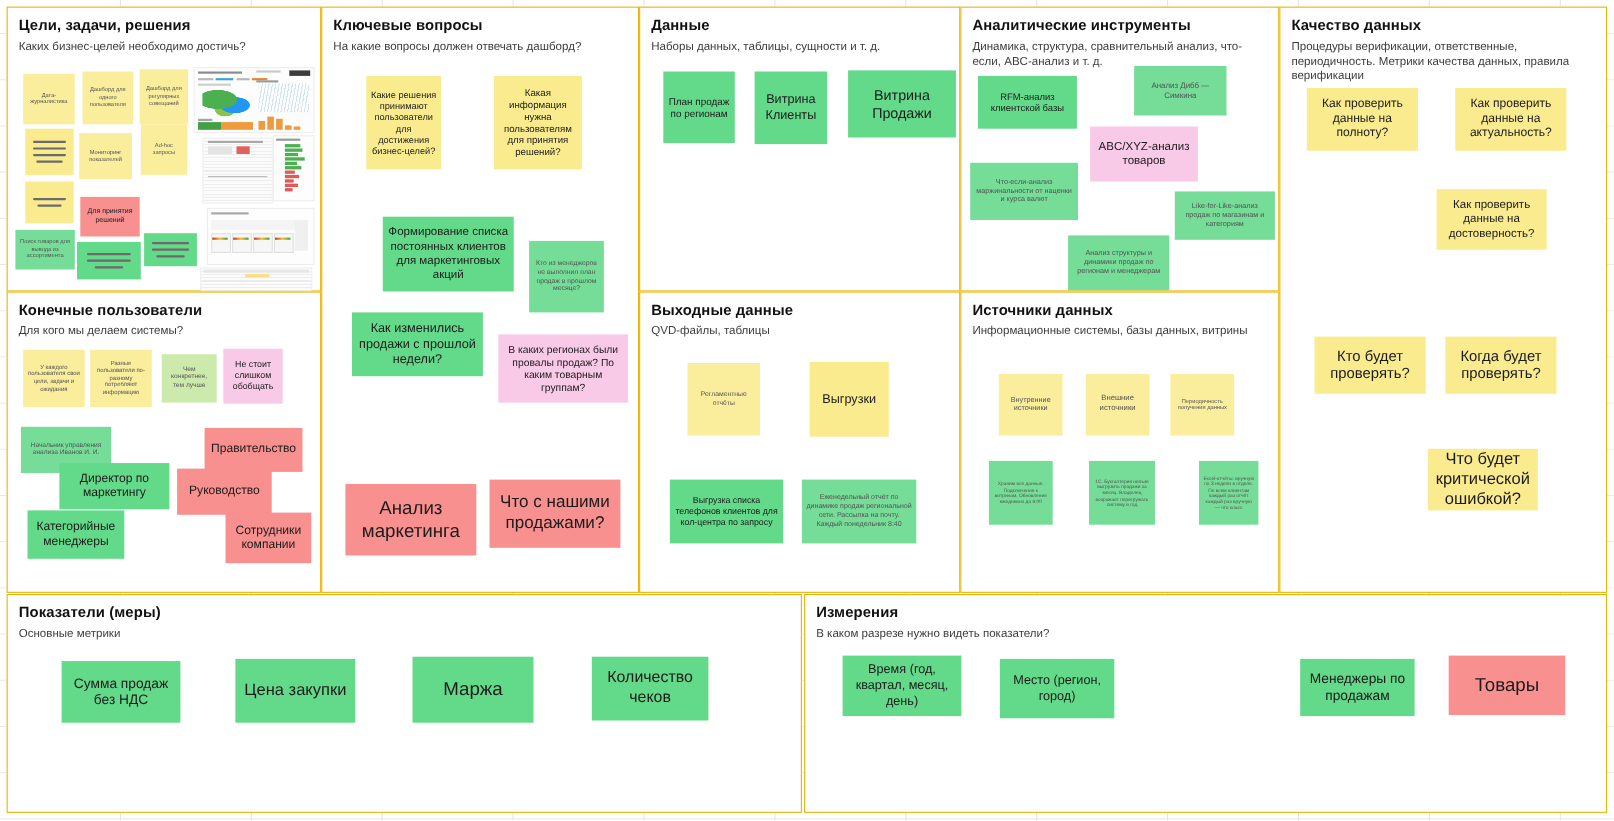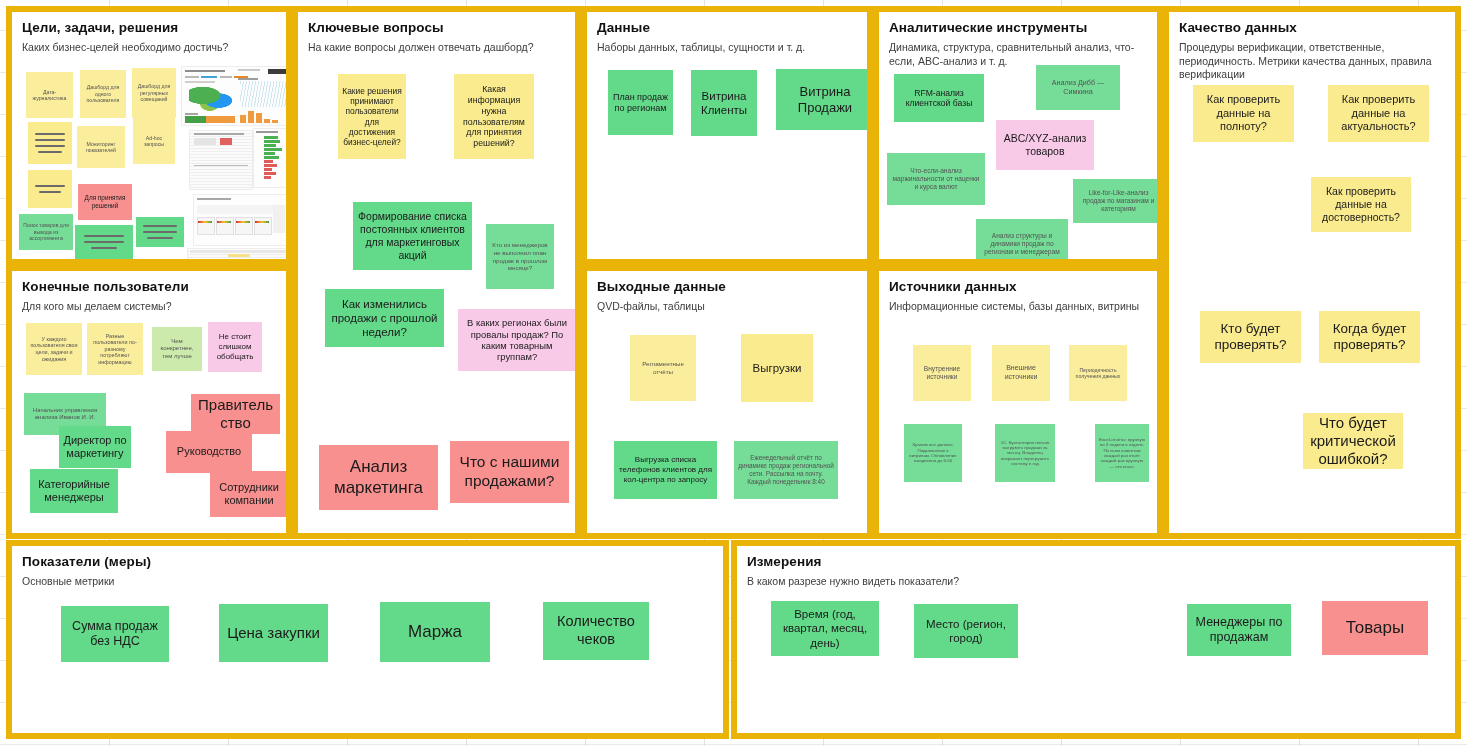--- a/index.html
+++ b/index.html
@@ -18,21 +18,21 @@
       linear-gradient(to bottom, #e9e9e9 1px, transparent 1px);
     background-size:119px 42px;
     background-position:-10px -12px;
     z-index:0;
   }
   #board{position:absolute;inset:0;z-index:2;}
 
   .panel{
     position:absolute;
     background:#ffffff;
-    border:6px solid #eab308;
+    border:1px solid #eab308;
     box-sizing:border-box;
     overflow:hidden;
   }
   .panel-title{
     font-size:13.5px;font-weight:bold;color:#111;
     margin:8px 0 0 10px;letter-spacing:0.1px;
   }
   .panel-sub{
     font-size:10.5px;color:#3d3d3d;
     margin:6px 10px 0 10px;line-height:13.5px;
@@ -182,23 +182,23 @@
 
   <div class="panel" style="left:6px;top:265px;width:286px;height:274px;">
     <div class="panel-title">Конечные пользователи</div>
     <div class="panel-sub">Для кого мы делаем системы?</div>
     <div class="notes">
       <div class="note y blur" style="left:14px;top:52px;width:56px;height:52px;font-size:5.4px;">У каждого пользователя свои цели, задачи и ожидания</div>
       <div class="note y blur" style="left:75px;top:52px;width:56px;height:52px;font-size:5.4px;">Разные пользователи по-разному потребляют информацию</div>
       <div class="note lg blur" style="left:140px;top:56px;width:50px;height:44px;font-size:6px;">Чем конкретнее, тем лучше</div>
       <div class="note p" style="left:196px;top:51px;width:54px;height:50px;font-size:8px;">Не стоит слишком обобщать</div>
       <div class="note g blur" style="left:12px;top:122px;width:82px;height:42px;font-size:6px;">Начальник управления анализа Иванов И. И.</div>
-      <div class="note g" style="left:47px;top:155px;width:72px;height:42px;font-size:11px;">Директор по маркетингу</div>
+      <div class="note g" style="left:47px;top:155px;width:100px;height:42px;font-size:11px;">Директор по маркетингу</div>
       <div class="note g" style="left:18px;top:198px;width:88px;height:44px;font-size:11px;">Категорийные менеджеры</div>
-      <div class="note r" style="left:179px;top:123px;width:89px;height:40px;font-size:15px;">Правительство</div>
+      <div class="note r" style="left:179px;top:123px;width:89px;height:40px;font-size:11px;">Правительство</div>
       <div class="note r" style="left:154px;top:160px;width:86px;height:42px;font-size:11px;">Руководство</div>
       <div class="note r" style="left:198px;top:200px;width:78px;height:46px;font-size:11px;">Сотрудники компании</div>
     </div>
   </div>
 
   <div class="panel" style="left:292px;top:6px;width:289px;height:533px;">
     <div class="panel-title">Ключевые вопросы</div>
     <div class="panel-sub">На какие вопросы должен отвечать дашборд?</div>
     <div class="notes">
       <div class="note y" style="left:40px;top:62px;width:68px;height:85px;font-size:8.4px;">Какие решения принимают пользователи для достижения бизнес-целей?</div>

